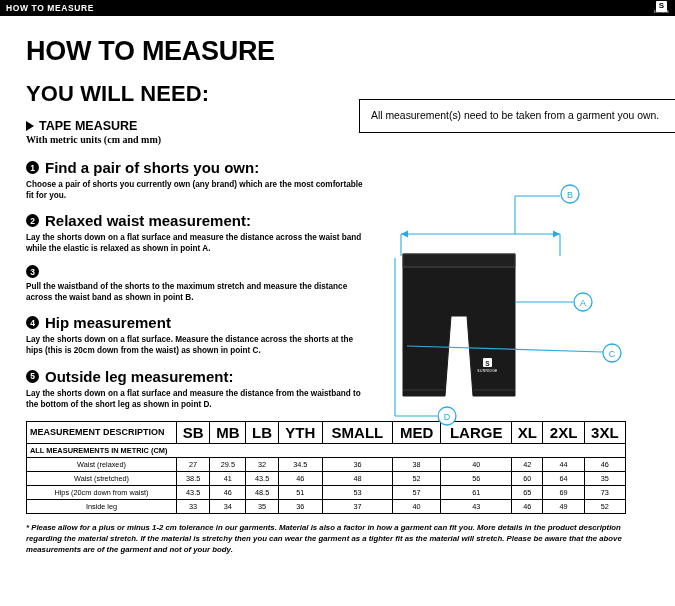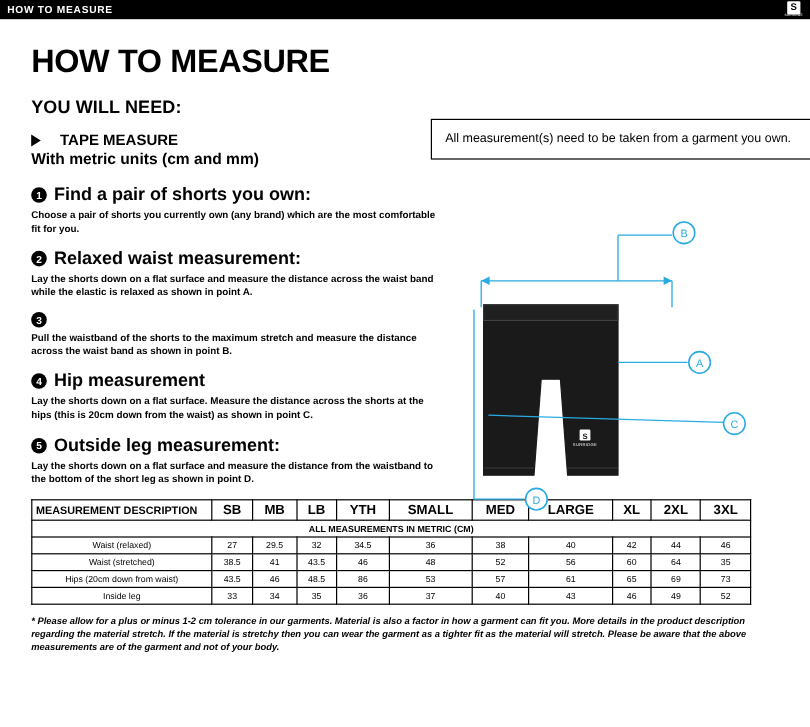--- a/index.html
+++ b/index.html
@@ -59,47 +59,48 @@
   }
 
   h1.main-title {
     font-size: 27px;
     font-weight: bold;
     letter-spacing: -0.3px;
     margin: 10px 0 14px 0;
   }
 
   h2.sub-title {
-    font-size: 15px;
+    font-size: 22px;
     font-weight: bold;
     letter-spacing: 0.1px;
     margin: 0 0 12px 0;
   }
 
   
   .tape-row {
     display: flex;
     align-items: center;
-    gap: 16px;
+    gap: 5px;
     margin-bottom: 1px;
   }
   .tri {
     width: 0; height: 0;
     border-left: 8px solid #000;
     border-top: 5.5px solid transparent;
     border-bottom: 5.5px solid transparent;
   }
   .tape-label {
     font-size: 12.5px;
     font-weight: bold;
   }
   .tape-sub {
-    font-size: 13px;
+    font-size: 10px;
     font-weight: bold;
     margin: 0 0 14px 0;
+    font-family: Liberation Serif, serif;
   }
 
   
   .step { margin-bottom: 11px; max-width: 350px; }
   .step-head {
     display: flex;
     align-items: center;
     gap: 6px;
     margin-bottom: 3px;
   }
@@ -167,32 +168,32 @@
   }
   table.size th, table.size td {
     border: 0.8px solid #000;
     padding: 2px 3px;
     text-align: center;
     font-weight: normal;
     height: 13px;
   }
   table.size thead th {
     font-weight: bold;
-    font-size: 11px;
+    font-size: 15px;
   }
   table.size thead th.desc {
     text-align: left;
     width: 150px;
     font-size: 9px;
   }
   table.size td.desc {
     text-align: center;
   }
   table.size tr.metric td {
-    text-align: center;
+    text-align: left;
     font-weight: bold;
     font-size: 7.4px;
   }
 
   .footnote {
     font-size: 7.8px;
     font-style: italic;
     font-weight: bold;
     line-height: 1.45;
     margin-top: 8px;
@@ -308,21 +309,21 @@
         <td>60</td>
         <td>64</td>
         <td>35</td>
       </tr>
 
       <tr>
         <td class="desc">Hips (20cm down from waist)</td>
         <td>43.5</td>
         <td>46</td>
         <td>48.5</td>
-        <td>86</td>
+        <td>51</td>
         <td>53</td>
         <td>57</td>
         <td>61</td>
         <td>65</td>
         <td>69</td>
         <td>73</td>
       </tr>
 
       <tr>
         <td class="desc">Inside leg</td>

